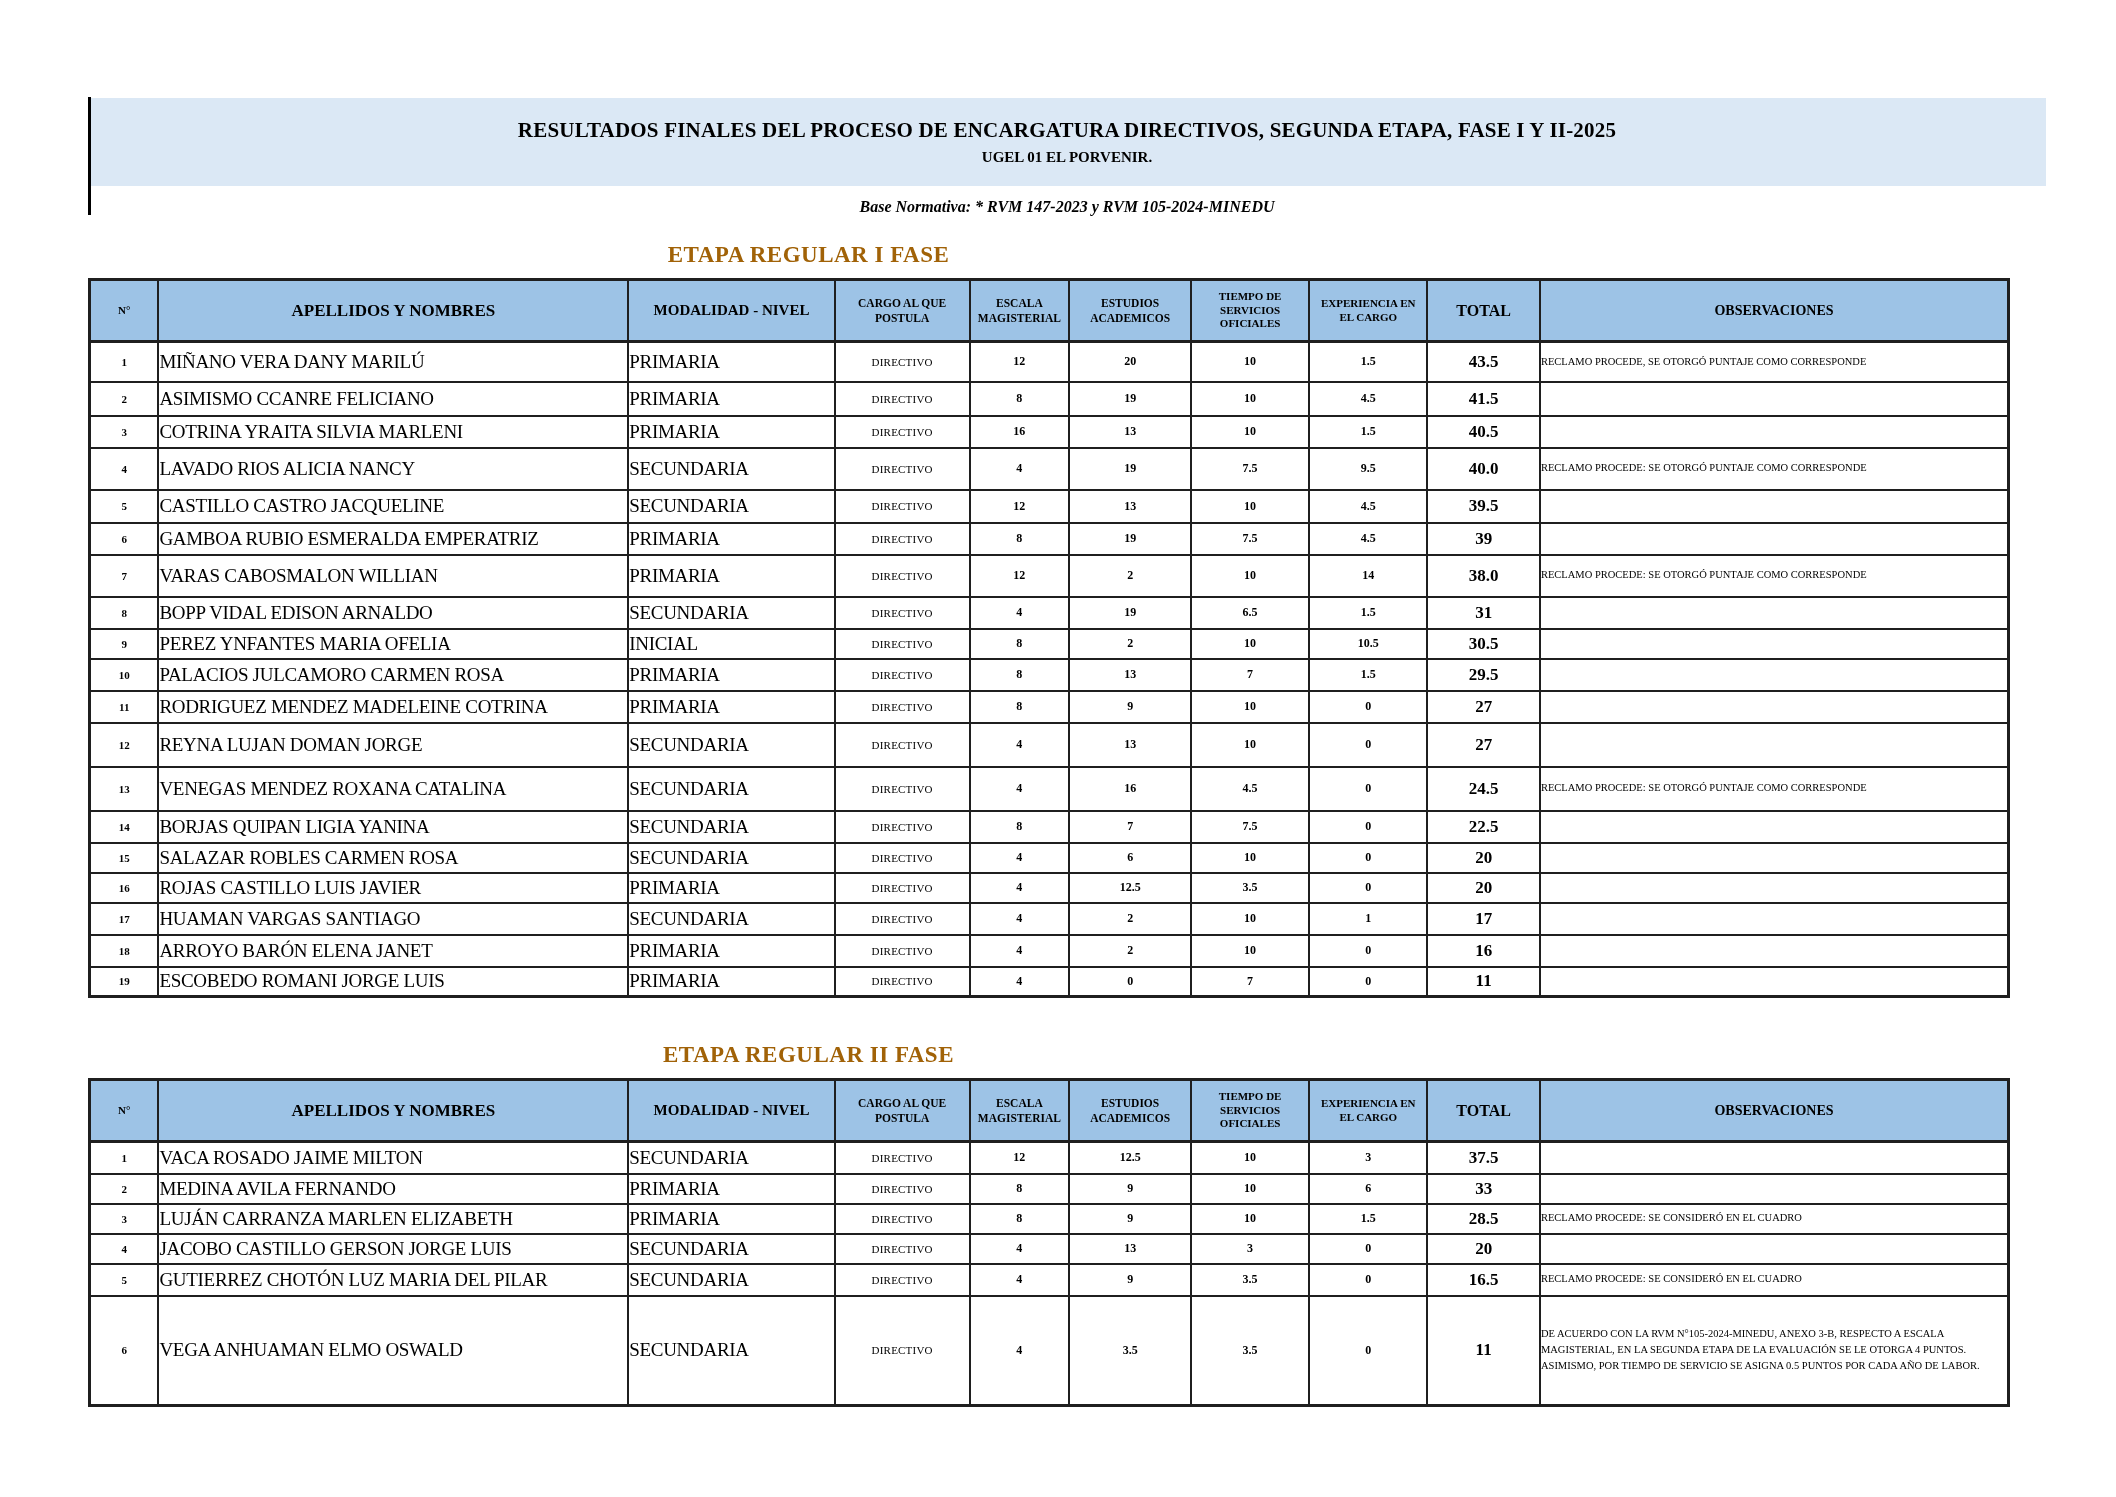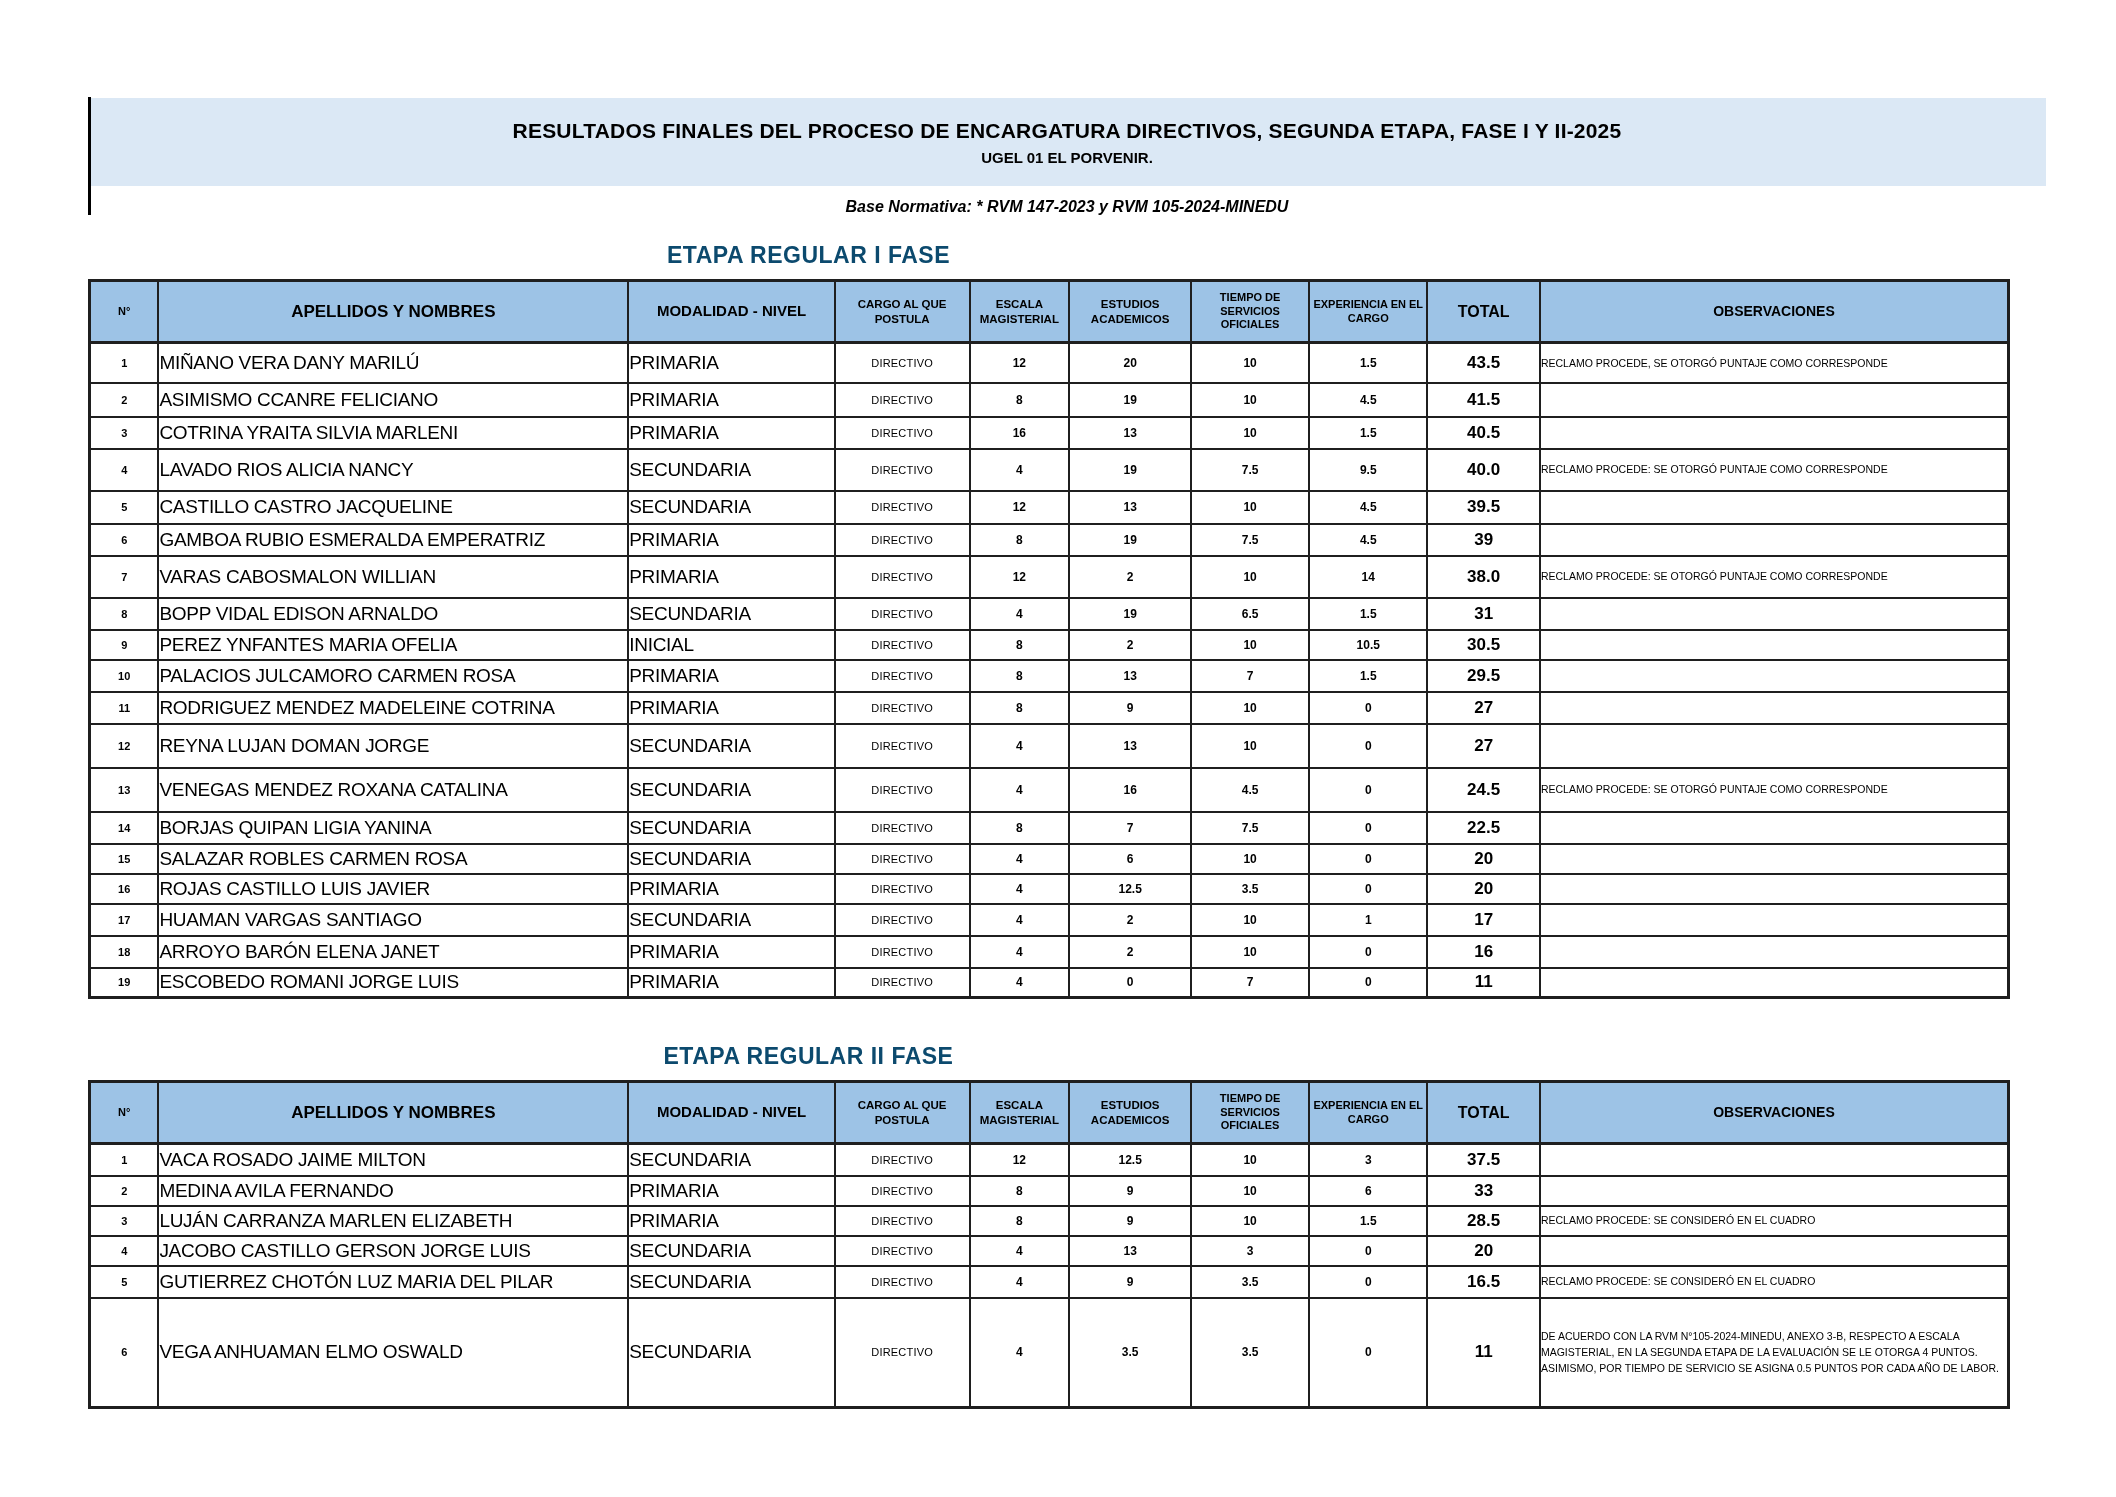--- a/index.html
+++ b/index.html
@@ -1,21 +1,21 @@
 <!DOCTYPE html>
 <html><head>
 <meta charset="utf-8">
 <style>
   html, body { margin:0; padding:0; background:#ffffff; }
   .page {
     position:relative;
     width:2116px;
     height:1497px;
     background:#ffffff;
-    font-family:Liberation Sans, sans-serif;
+    font-family:Liberation Serif, serif;
     color:#000;
     overflow:hidden;
   }
   .content { position:absolute; left:88px; top:98px; width:1962px; }
 
   .left-rule {
     position:absolute; left:0px; top:-1px; width:3px; height:118px; background:#000;
   }
   .title-band {
     width:1958px; height:88px; background:#dbe8f5;
@@ -26,21 +26,21 @@
   .base-normativa {
     width:1958px; text-align:center; margin-top:12px;
     font-size:16px; font-weight:bold; font-style:italic;
   }
 
   .phase { margin-top:0; }
   .phase-title {
     width:1441px; 
     margin:26px 0 10px 0;
     text-align:center;
-    color:#0c4a6e;
+    color:#a16207;
     font-size:23px; font-weight:bold; letter-spacing:0.5px;
   }
   .phase-2 .phase-title { margin-top:44px; }
 
   table.results {
     width:1922px; border-collapse:collapse; table-layout:fixed;
     border:3px solid #1f1f1f;
   }
   table.results th, table.results td {
     border:2px solid #1f1f1f;

